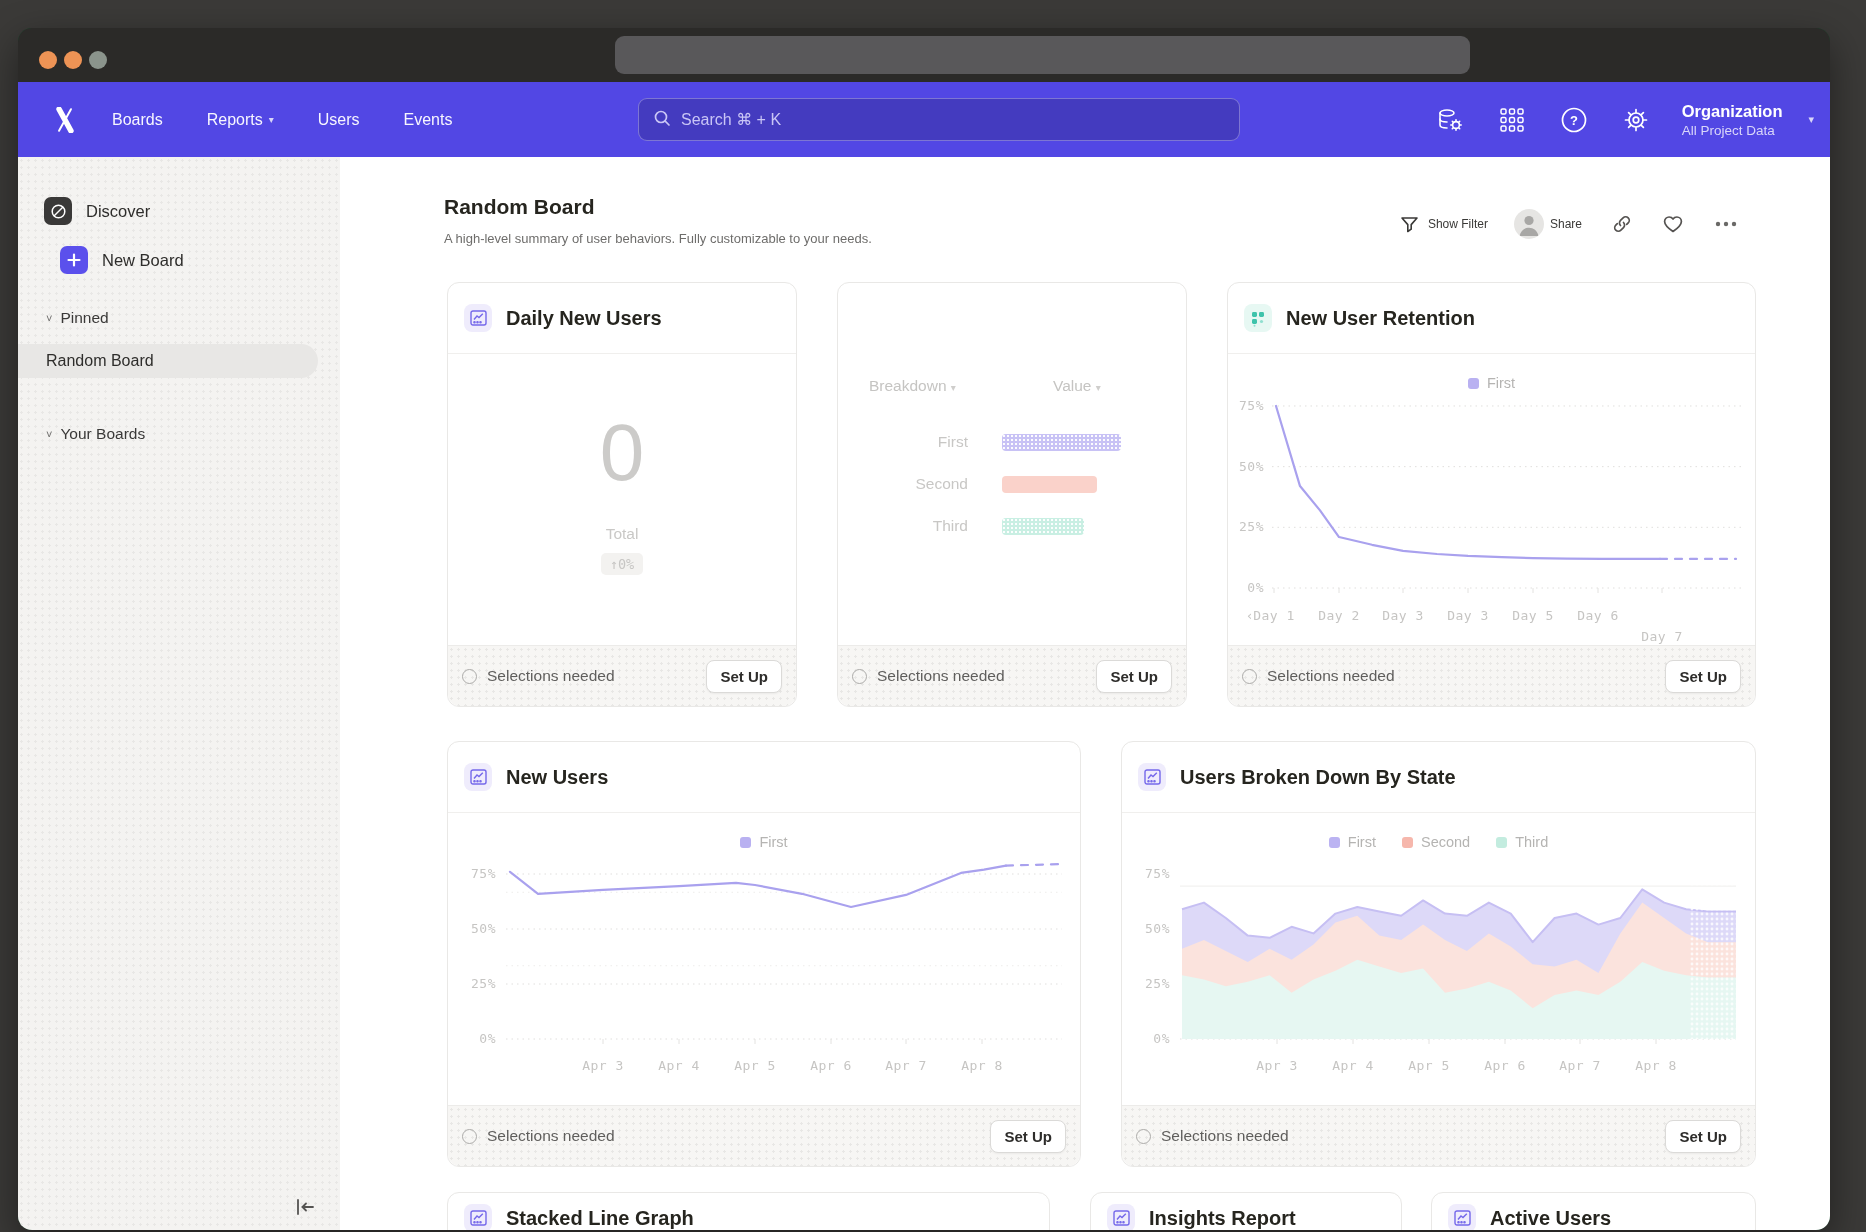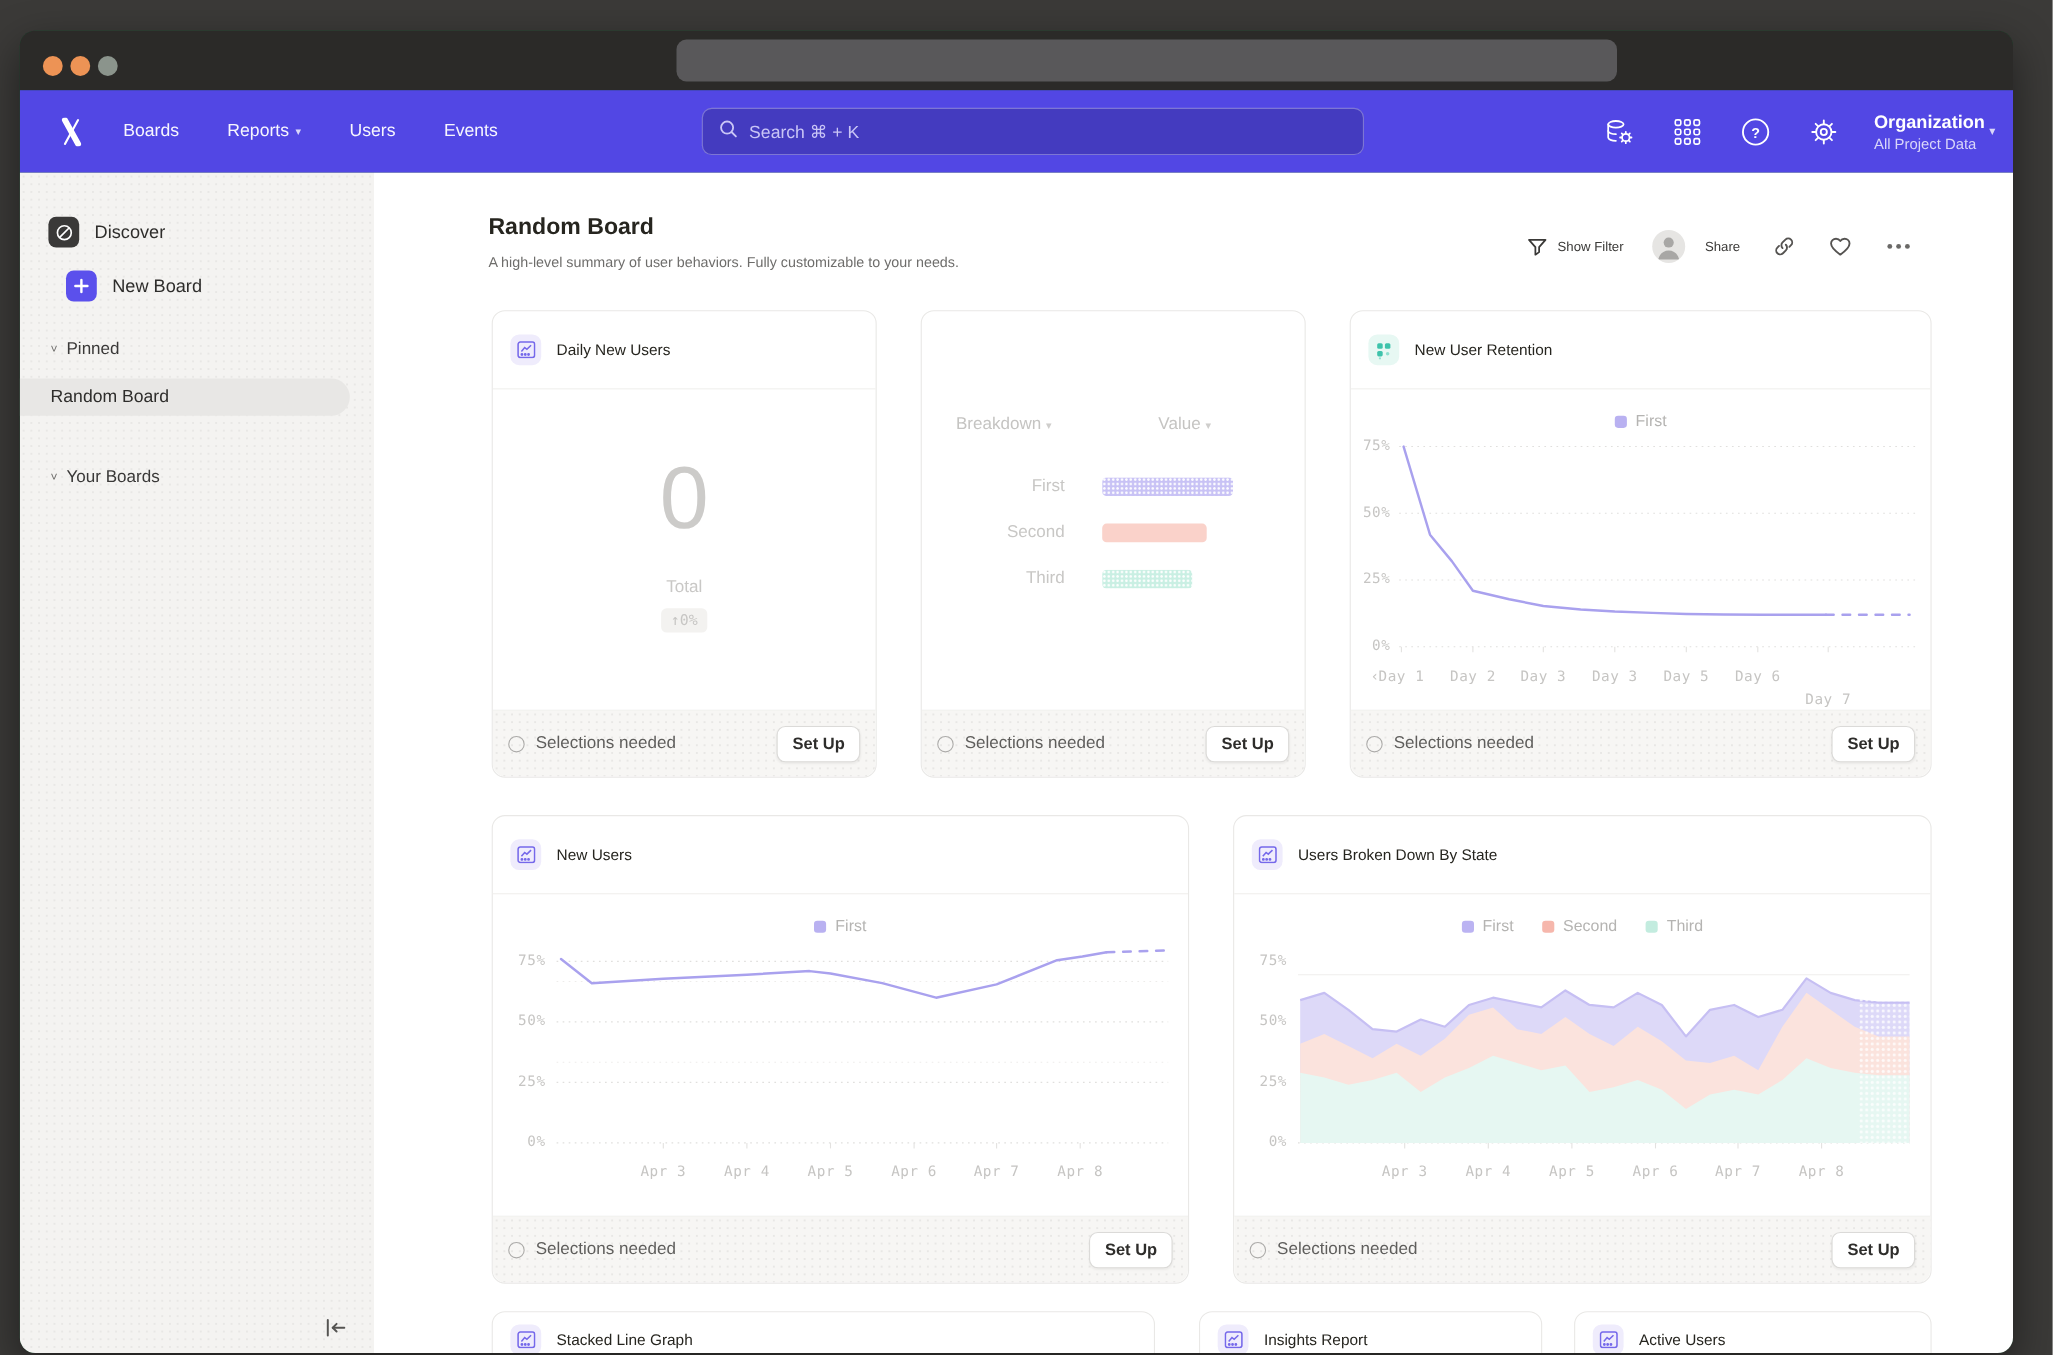--- a/index.html
+++ b/index.html
@@ -21,21 +21,21 @@
   .logo { margin-left:36px; display:flex; align-items:center; }
   .nav-items { display:flex; align-items:center; gap:44px; margin-left:36px; }
   .nav-item { color:#F7F6FE; font-size:16px; font-weight:500; display:flex; align-items:center; gap:6px; cursor:pointer; }
   .nav-chev { font-size:10px; color:#D9D6F9; }
   .searchbox { position:absolute; left:620px; top:16px; width:602px; height:43px;
                background:rgba(0,0,0,.16); border:1px solid rgba(255,255,255,.30);
                border-radius:9px; display:flex; align-items:center; padding:0 14px; gap:10px; }
   .searchbox .ph { color:#C9C5F6; font-size:16px; }
   .nav-right { position:absolute; right:16px; top:0; height:75px; display:flex; align-items:center; gap:30px; }
   .nav-icon { width:32px; height:32px; display:flex; align-items:center; justify-content:center; cursor:pointer; }
-  .org { display:flex; align-items:center; gap:4px; cursor:pointer; }
+  .org { display:flex; align-items:center; gap:26px; cursor:pointer; }
   .org-text { text-align:left; }
   .org-name { color:#fff; font-size:16.5px; font-weight:700; }
   .org-proj { color:#D9D6F9; font-size:13.5px; margin-top:2px; }
   .org-chev { color:#D9D6F9; font-size:11px; }
 
   
   .main { display:flex; height:1073px; }
   .dots { background-image:radial-gradient(circle, #E8E7E5 1px, transparent 1.3px); background-size:7px 7px; }
   .sidebar { width:322px; background-color:#F4F3F1; position:relative; flex:none; }
   .side-row { position:absolute; left:26px; display:flex; align-items:center; gap:14px; cursor:pointer; }
@@ -58,21 +58,21 @@
   .act-icon { display:flex; align-items:center; cursor:pointer; }
 
   
   .cards { position:absolute; left:107px; top:125px; width:1309px; height:1100px; }
   .card { position:absolute; background:#fff; border:1px solid #E9E8E6; border-radius:12px; }
   .chead { display:flex; align-items:center; gap:14px; height:71px; border-bottom:1px solid #F0EFED; padding:0 16px; }
   .chead.noline { border-bottom:none; height:auto; padding-top:11px; }
   .cicon { width:28px; height:28px; border-radius:8px; background:#EFECFC; flex:none;
            display:flex; align-items:center; justify-content:center; }
   .cicon.mint { background:#E7F8F3; position:relative; }
-  .ctitle { font-size:14px; font-weight:400; color:#26251F; }
+  .ctitle { font-size:20px; font-weight:700; color:#26251F; }
   .cfoot { position:absolute; left:0; right:0; bottom:0; height:61px; background-color:#F7F6F4;
            border-top:1px solid #ECEBE9; border-radius:0 0 12px 12px;
            display:flex; align-items:center; padding:0 14px; gap:10px; }
   .radio { width:15px; height:15px; border:1.5px solid #ACABA9; border-radius:50%; flex:none; }
   .status { font-size:15.5px; color:#5F5E5C; }
   .setup { margin-left:auto; background:#fff; border:1px solid #DBDAD8; border-radius:8px;
            padding:7px 13px; font-size:15px; font-weight:600; color:#2E2D2B;
            font-family:"Liberation Sans", sans-serif; box-shadow:0 1px 2px rgba(0,0,0,.05); cursor:pointer; }
   .plot { position:absolute; left:0; right:0; top:72px; bottom:61px; }
   .legend { position:absolute; top:20px; left:0; right:0; display:flex; justify-content:center; gap:26px; }
@@ -237,21 +237,21 @@
             <path d="M2 3h15l-5.8 6.6v4.6l-3.4 2.3V9.6z"></path>
           </svg>
         </span>
         <span class="act-label">Show Filter</span>
         <span class="avatar" style="margin-left:26px;">
           <svg width="30" height="30" viewBox="0 0 30 30">
             <circle cx="15" cy="11.5" r="4.6" fill="#A8A7A5"></circle>
             <path d="M5.5 27c1.2-5.5 5-8.3 9.5-8.3s8.3 2.8 9.5 8.3z" fill="#A8A7A5"></path>
           </svg>
         </span>
-        <span class="act-label" style="margin-left:18px;text-align:center;">Share</span>
+        <span class="act-label" style="margin-left:6px;text-align:center;">Share</span>
         <span class="act-icon" style="margin-left:30px;">
           <svg width="20" height="20" viewBox="0 0 20 20" fill="none" stroke="#555351" stroke-width="1.7" stroke-linecap="round">
             <path d="M8.5 11.5a3.6 3.6 0 0 1 0-5.1l2.6-2.6a3.6 3.6 0 0 1 5.1 5.1l-1.5 1.5"></path>
             <path d="M11.5 8.5a3.6 3.6 0 0 1 0 5.1l-2.6 2.6a3.6 3.6 0 0 1-5.1-5.1l1.5-1.5"></path>
           </svg>
         </span>
         <span class="act-icon" style="margin-left:30px;">
           <svg width="22" height="20" viewBox="0 0 22 20" fill="none" stroke="#555351" stroke-width="1.7" stroke-linejoin="round">
             <path d="M11 17.5C5.6 13.7 2.6 10.8 2.6 7.4 2.6 4.9 4.6 3 7.1 3c1.6 0 3.1.8 3.9 2 .8-1.2 2.3-2 3.9-2 2.5 0 4.5 1.9 4.5 4.4 0 3.4-3 6.3-8.4 10.1z"></path>
           </svg>

